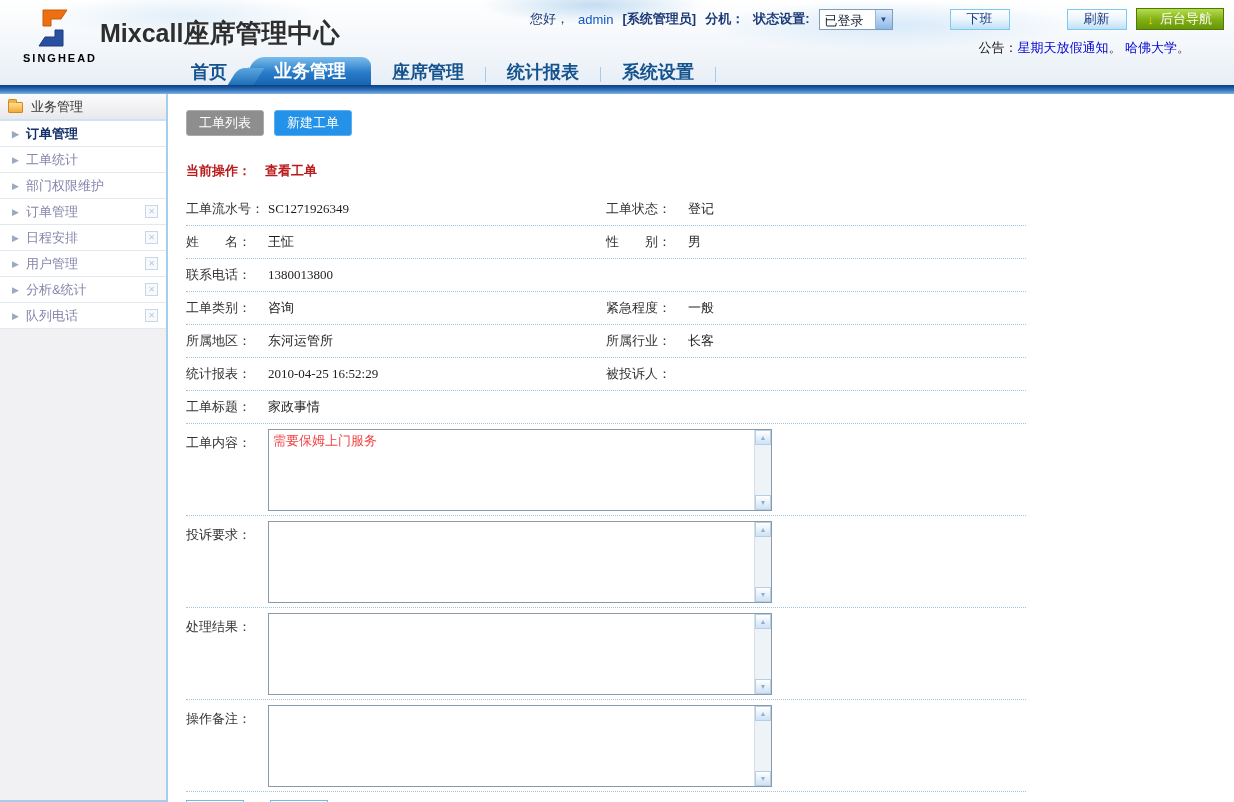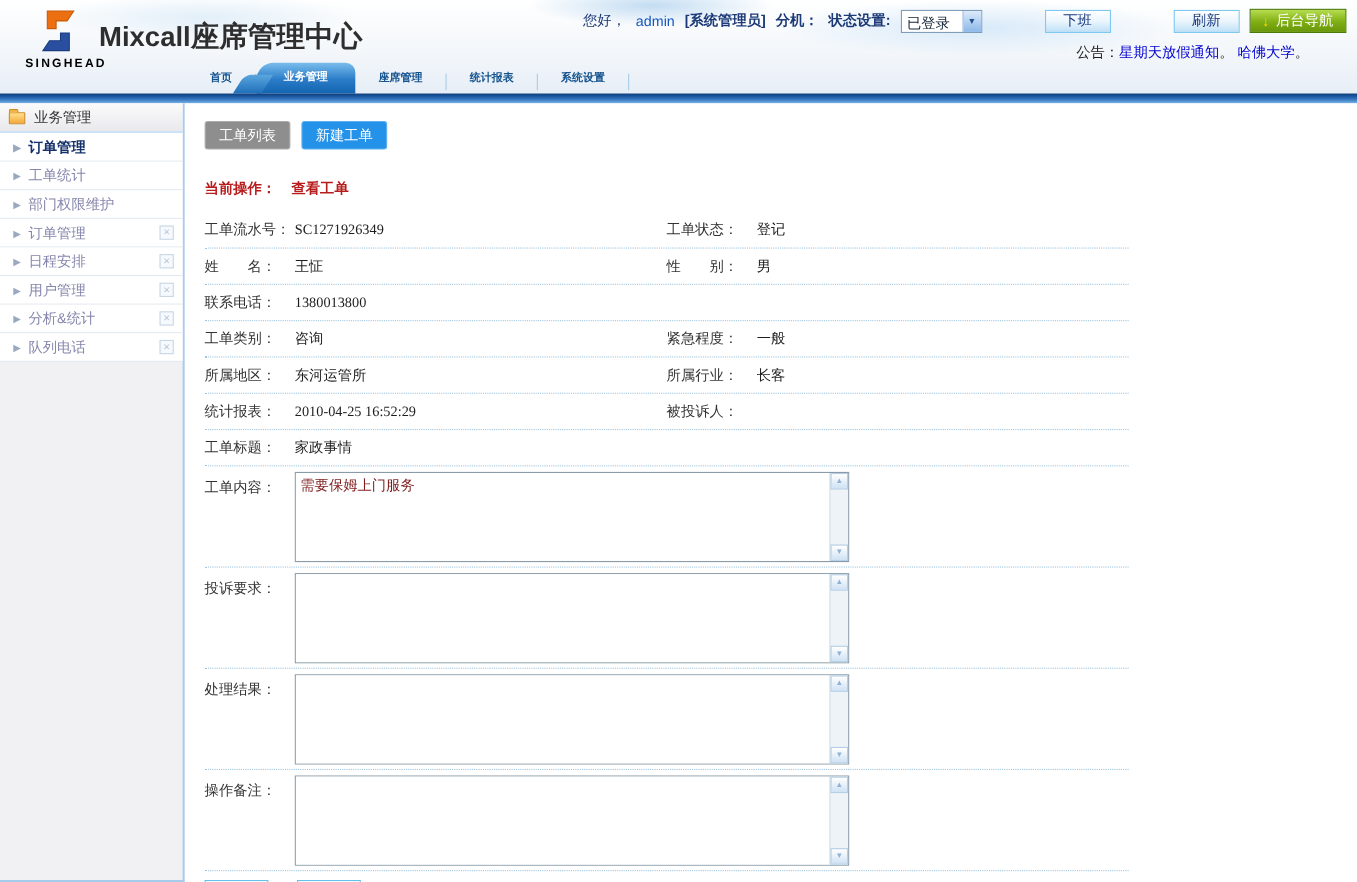--- a/index.html
+++ b/index.html
@@ -10,40 +10,40 @@
   .header {
     position:absolute; top:0; left:0; width:100%; height:85px;
     background:
       radial-gradient(160px 26px at 48% 6%, rgba(185,215,240,.85), rgba(185,215,240,0) 70%),
       radial-gradient(260px 36px at 72% 30%, rgba(205,228,248,.75), rgba(205,228,248,0) 70%),
       radial-gradient(200px 30px at 15% 18%, rgba(210,230,246,.6), rgba(210,230,246,0) 70%),
       linear-gradient(180deg,#ffffff 0%, #f2f6fa 60%, #e7eef6 100%);
   }
   .logo { position:absolute; left:30px; top:5px; }
   .company { position:absolute; left:23px; top:52px; font-size:11px; font-weight:bold; letter-spacing:2px; color:#000; }
-  .app-title { position:absolute; left:90px; top:16px; display:flex; align-items:baseline; color:#2e2e2e;justify-content:center; }
+  .app-title { position:absolute; left:100px; top:16px; display:flex; align-items:baseline; color:#2e2e2e;justify-content:center; }
   .title-en { font-size:25px; font-weight:bold; }
   .title-zh { font-size:26px; font-weight:bold; }
 
   .user-row { position:absolute; top:8px; right:10px; display:flex; align-items:center; gap:9px; font-size:13px; color:#1c3a77; white-space:nowrap; }
   .username { color:#1556c0; }
   .bold-lab { font-weight:bold; }
   .xp-select { display:flex; width:74px; height:21px; border:1px solid #7f9db9; background:#fff; cursor:pointer; }
   .xp-select .val { flex:1; font-size:13px; padding:2px 0 0 5px; color:#123; }
   .xp-select .dd { width:17px; background:linear-gradient(180deg,#dceafa,#8cb8e8); border-left:1px solid #9ab6d4; color:#234f8c; font-size:8px; display:flex; align-items:center; justify-content:center; }
   .xp-btn-top { width:60px; height:21px; border:1px solid #7fc8f0; background:linear-gradient(180deg,#ffffff 0%,#eaf5fd 50%,#bfe0f6 100%); color:#17367e; font-size:13px; font-family:inherit; cursor:pointer;margin-left:48px; }
   .btn-green { height:22px; padding:0 11px; border:1px solid #4a7a08; background:linear-gradient(180deg,#b6dd4e 0%,#7fae14 55%,#689608 100%); color:#fff; font-size:13px; display:flex; align-items:center; gap:6px; cursor:pointer; font-family:inherit; }
   .down-arrow { color:#ffd800; font-weight:bold; font-size:13px; }
 
   .announce-row { position:absolute; top:39px; right:44px; font-size:13px; color:#1c1c1c; white-space:nowrap; }
   .announce-row a { color:#0000d0; cursor:pointer; }
 
   
   .nav { position:absolute; left:170px; bottom:0; display:flex; align-items:flex-end; height:30px; }
-  .tab { height:26px; line-height:26px; padding:0 21px; font-weight:bold; font-size:10px; color:#15538f; cursor:pointer;font-family:Liberation Serif, serif; }
+  .tab { height:26px; line-height:26px; padding:0 21px; font-weight:bold; font-size:18px; color:#15538f; cursor:pointer;font-family:Liberation Serif, serif; }
   .tab-sep { width:1px; height:15px; background:#a8cbe8; align-self:center; margin-top:8px; }
   .tab.active { height:28px; line-height:28px; color:#fff; padding:0 25px;
     background:linear-gradient(180deg,#79bdec 0%,#2a7cc8 55%,#1465b0 100%);
     border-radius:16px 9px 0 0; position:relative; }
   .tab.active::before { content:""; position:absolute; left:-16px; bottom:0; width:26px; height:17px;
     background:linear-gradient(180deg,#5aa6de,#1f6fba); transform:skewX(-32deg); border-radius:6px 0 0 0; z-index:0; }
 
   .bluebar { position:absolute; top:85px; left:0; width:100%; height:9px;
     background:linear-gradient(180deg,#0d3d7e 0%,#1b58a0 30%,#3d7fc6 65%,#7fb4e4 100%); }
 
@@ -78,21 +78,21 @@
   .form { margin:13px 0 0 8px; width:840px; }
   .form-row { display:flex; border-bottom:1px dotted #9fc6e0; min-height:33px; align-items:center; font-size:13px;font-family:Liberation Serif, serif; }
   .cell { width:420px; display:flex; align-items:center; }
   .cell.full { width:840px; }
   .flabel { width:82px; color:#333; flex-shrink:0; }
   .fvalue { color:#1d1d1d; }
 
   .ta-row { display:flex; border-bottom:1px dotted #9fc6e0; padding:5px 0 4px 0; font-size:13px; align-items:flex-start; }
   .ta-row .flabel { padding-top:5px; }
   .ta-wrap { width:504px; height:82px; border:1px solid #8a9aa6; display:flex; background:#fff; }
-  .ta-wrap textarea { flex:1; border:none; outline:none; resize:none; font-family:inherit; font-size:13px; padding:2px 4px; color:#7f1d1d; }
+  .ta-wrap textarea { flex:1; border:none; outline:none; resize:none; font-family:inherit; font-size:13px; padding:2px 4px; color:#ef4444; }
   .sb { width:17px; display:flex; flex-direction:column; justify-content:space-between; background:#eef3f8; border-left:1px solid #d5dfe8; }
   .sb-btn { height:15px; background:linear-gradient(180deg,#ffffff,#cfe2f4); border:1px solid #b5cfe6; color:#8fb2d4; font-size:7px; display:flex; align-items:center; justify-content:center; cursor:pointer; }
 
   .footer-btns { display:flex; gap:26px; margin:8px 0 0 8px; }
   .xp-btn { width:58px; height:22px; border:1px solid #66c0ec; background:linear-gradient(180deg,#ffffff 0%,#f4faff 50%,#cfe7f8 100%); color:#17367e; font-size:13px; font-family:inherit; cursor:pointer; }
 </style>
 </head>
 <body>
 
 <div class="page">

